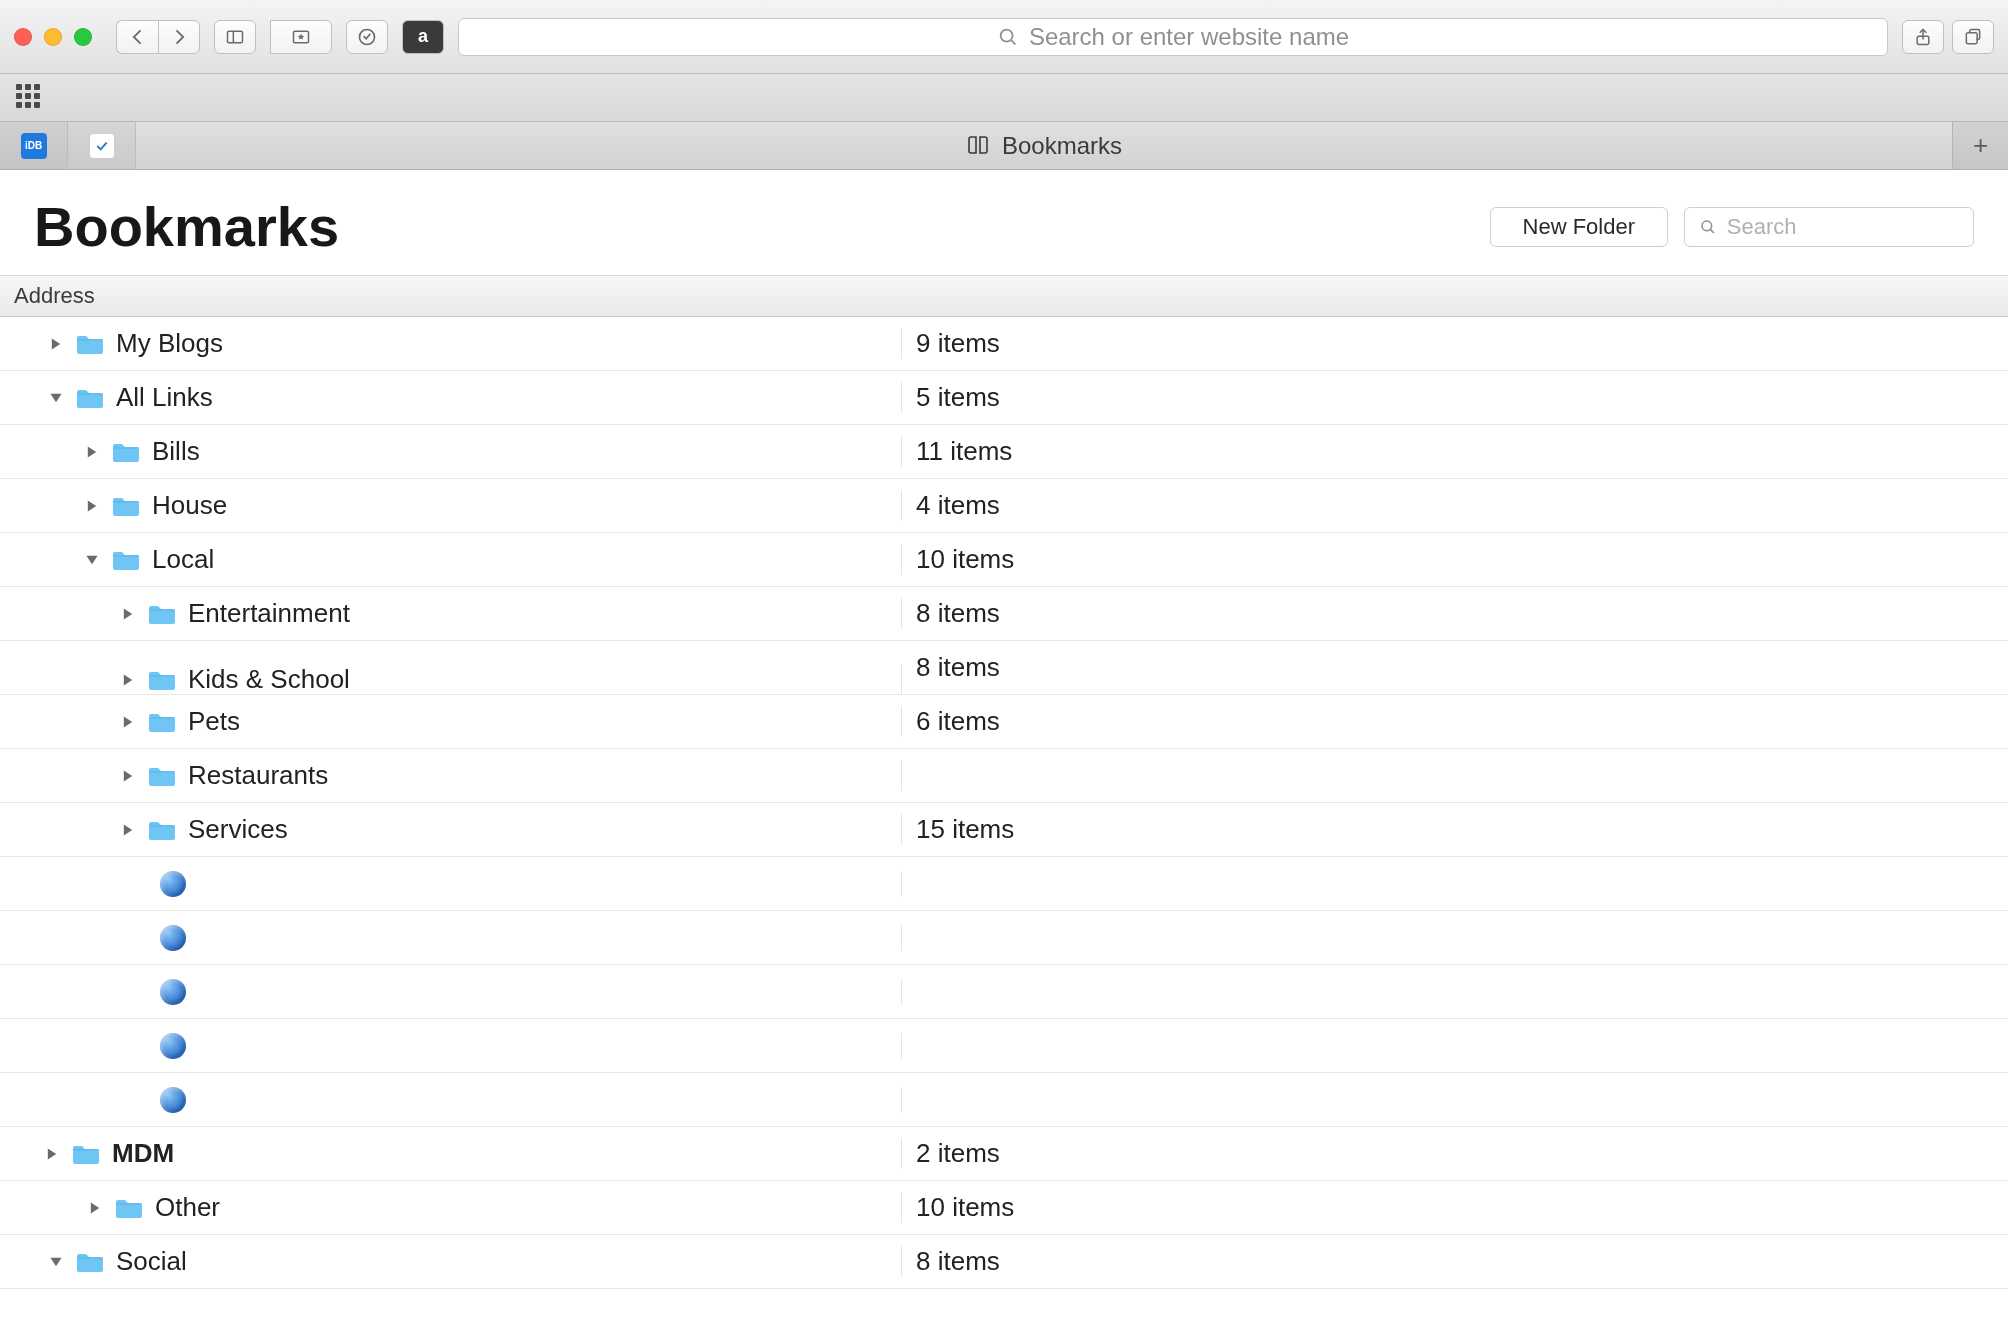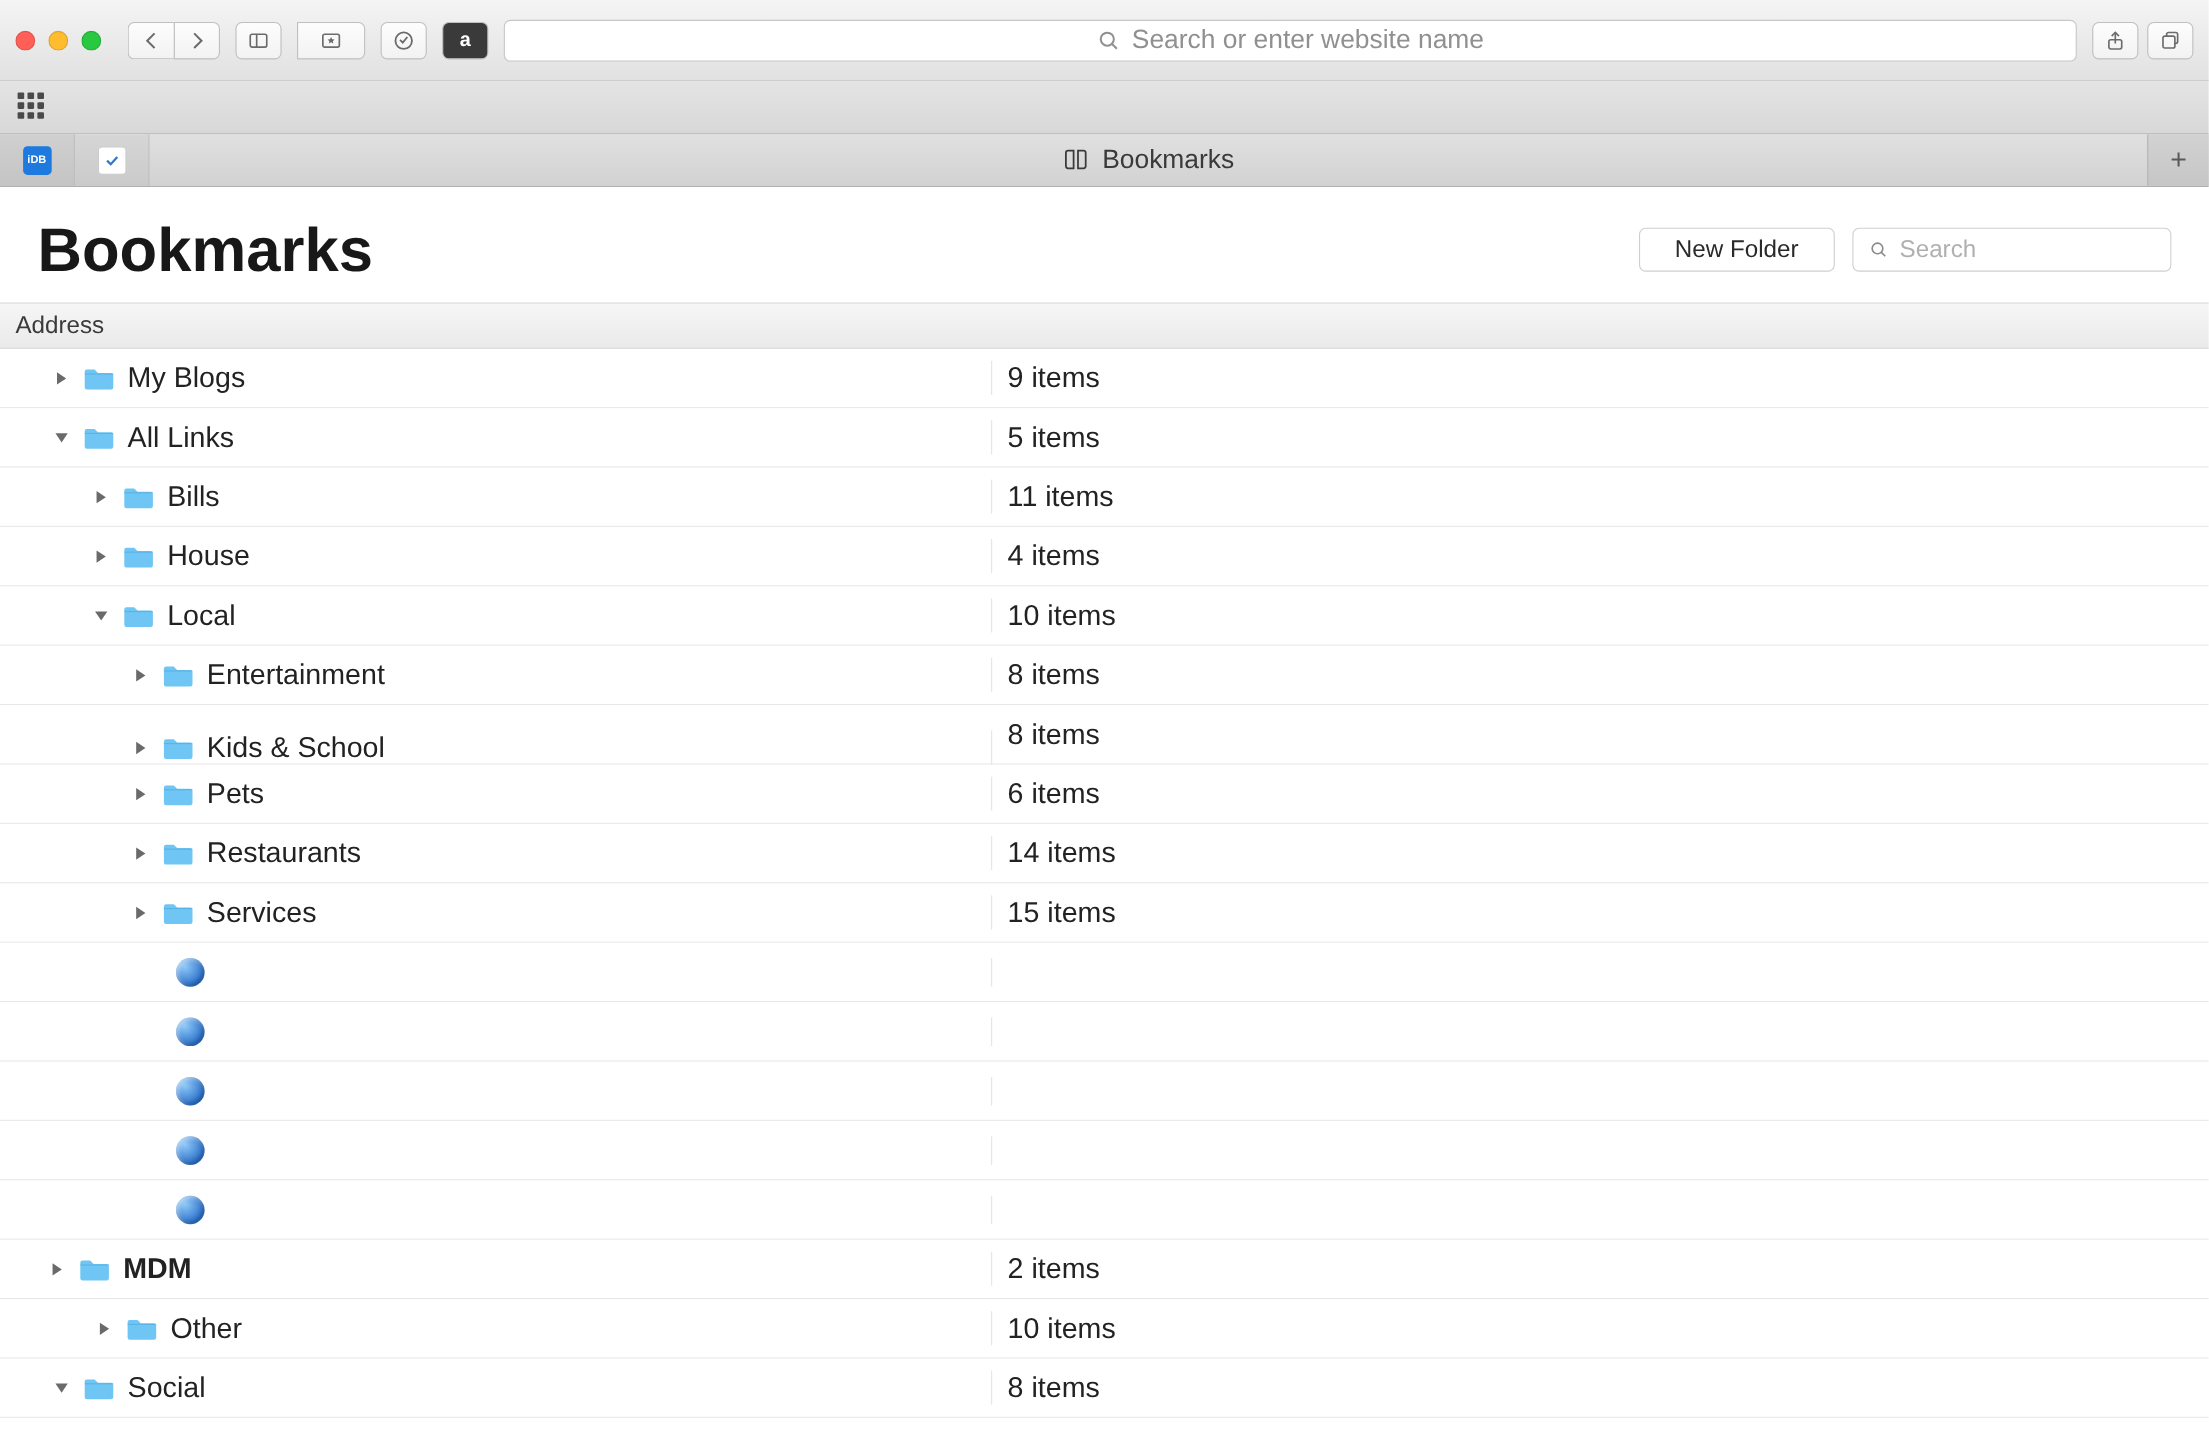--- a/index.html
+++ b/index.html
@@ -489,21 +489,20 @@
             </svg>
           </span>
           <span class="folder-icon">
             <svg>
               <use href="#folder"></use>
             </svg>
           </span>
           <span>Restaurants</span>
         </div>
       </div>
-      <div class="col-address">14 items</div>
     </div>
     <div class="row">
       <div class="col-website" style="padding-left: 120px;">
         <div class="cell-content">
           <span class="disclosure">
             <svg>
               <use href="#tri-right"></use>
             </svg>
           </span>
           <span class="folder-icon">

